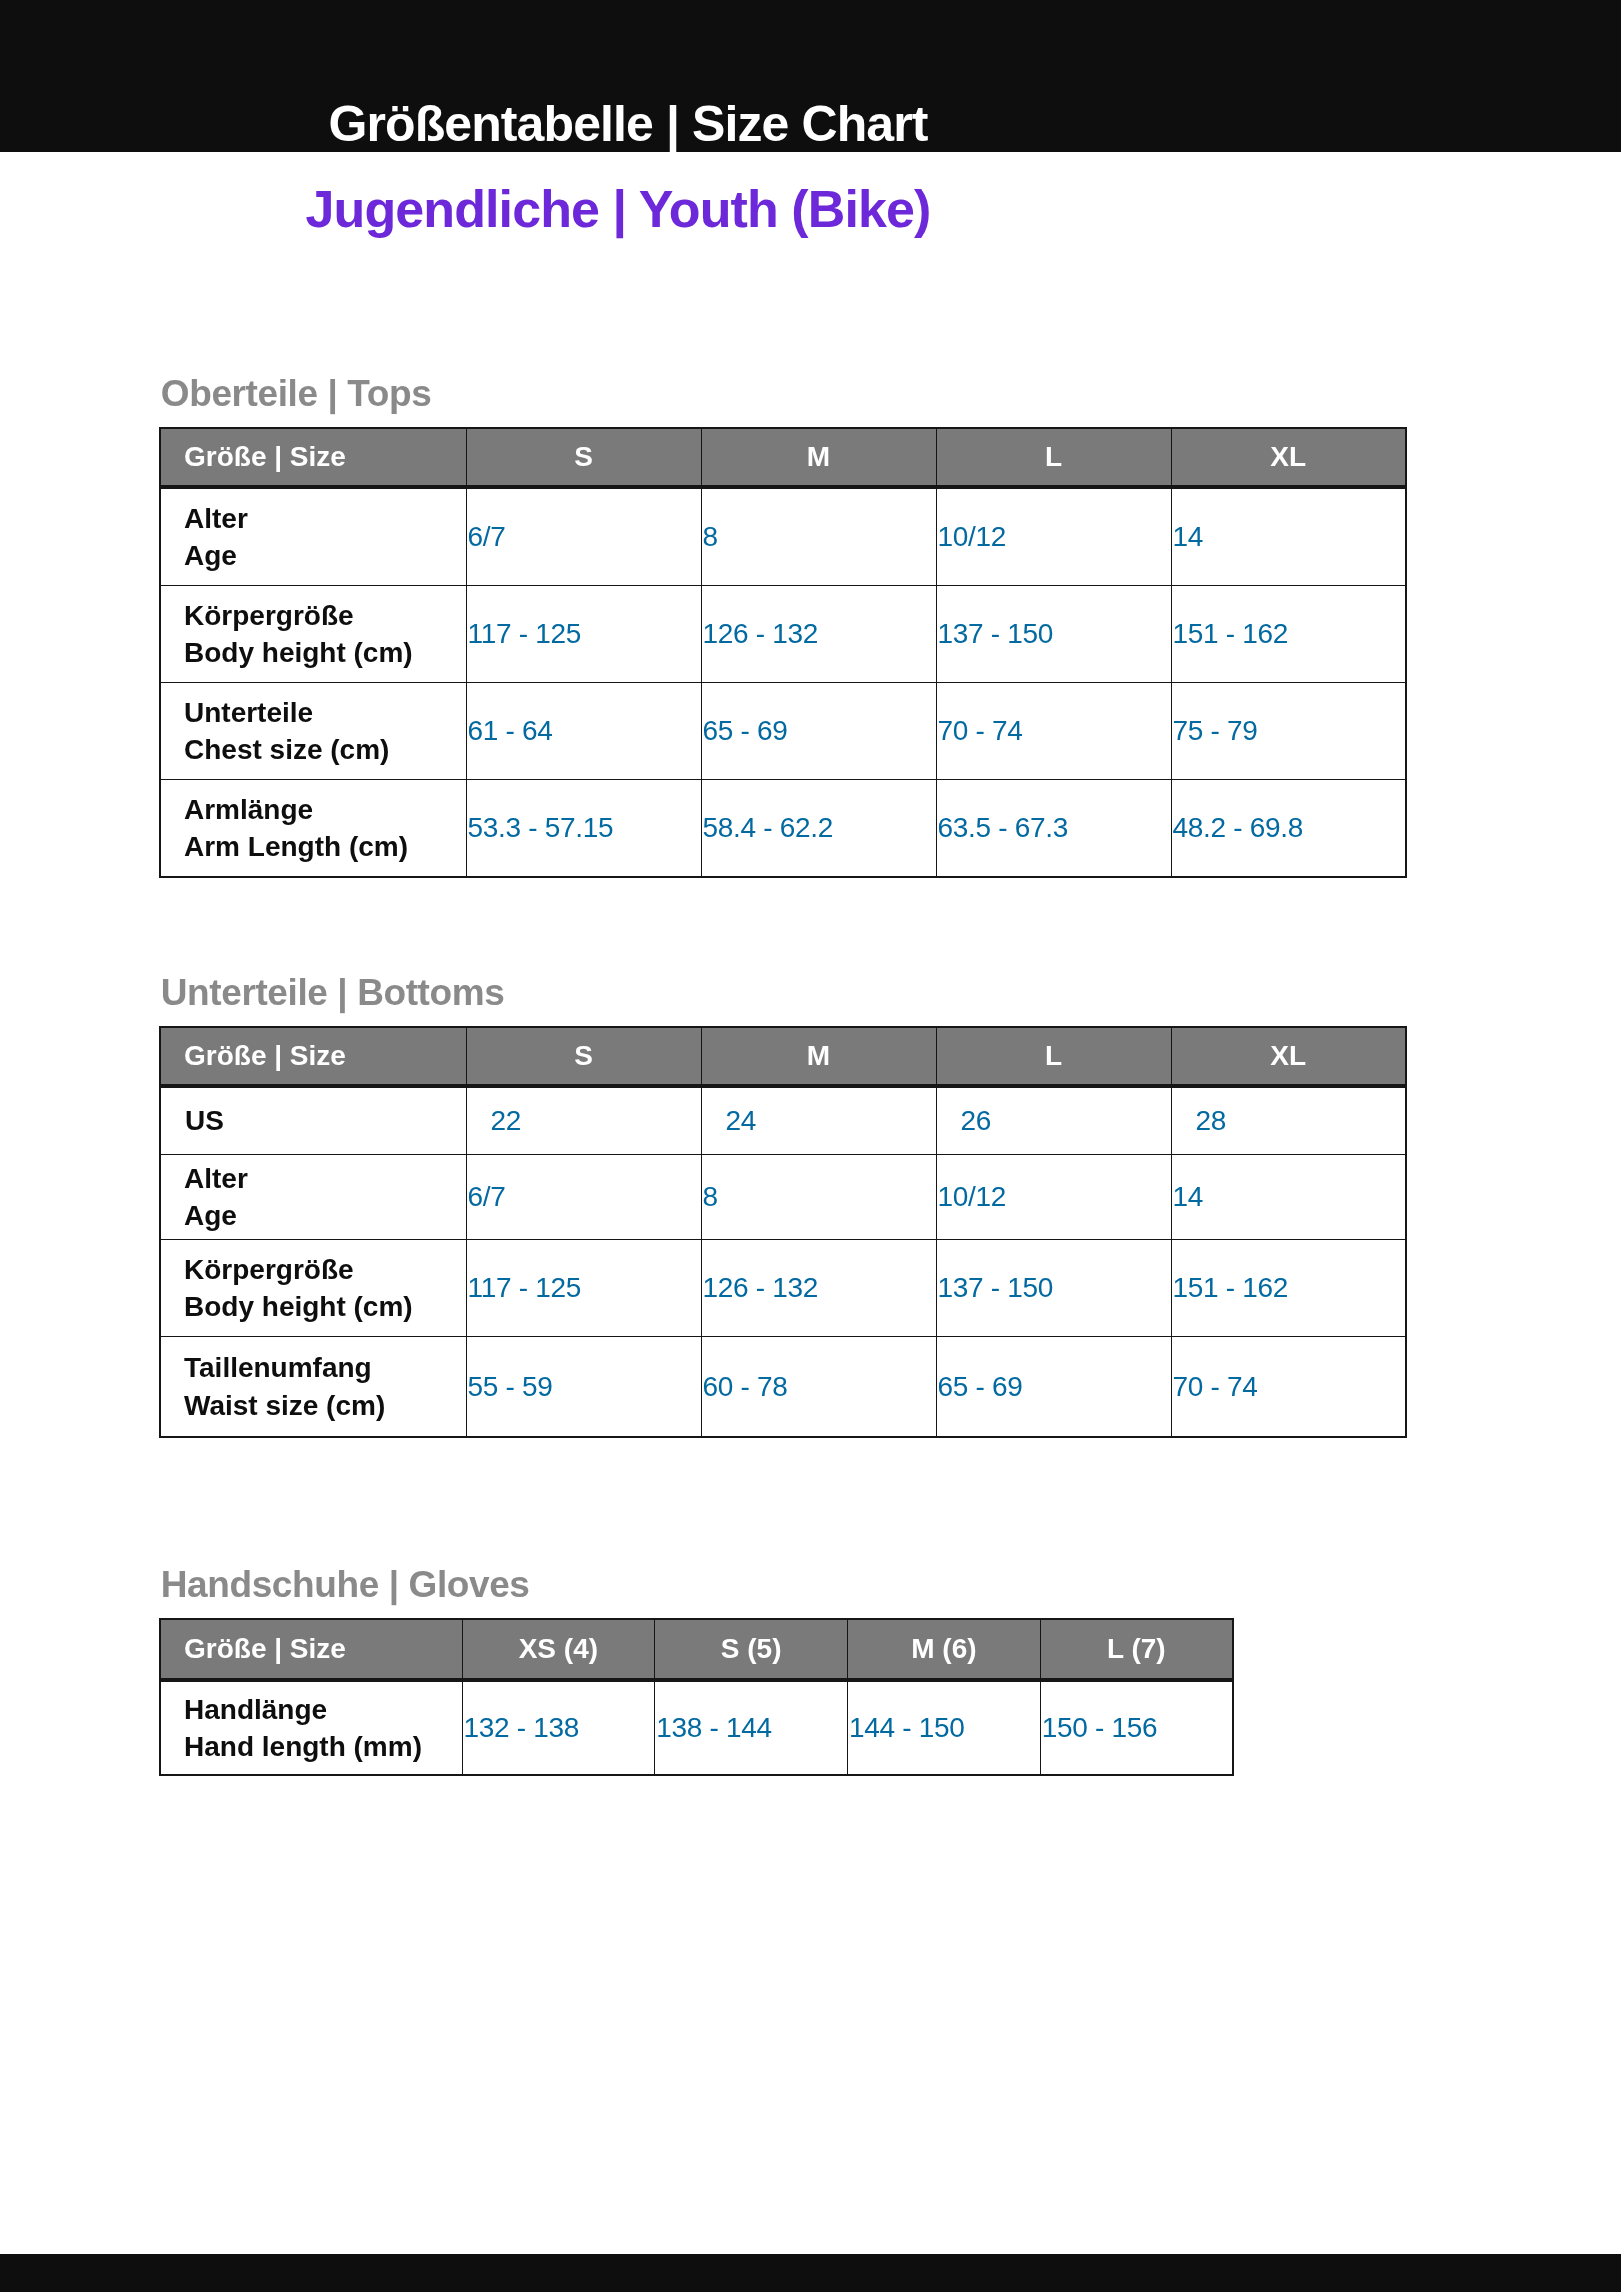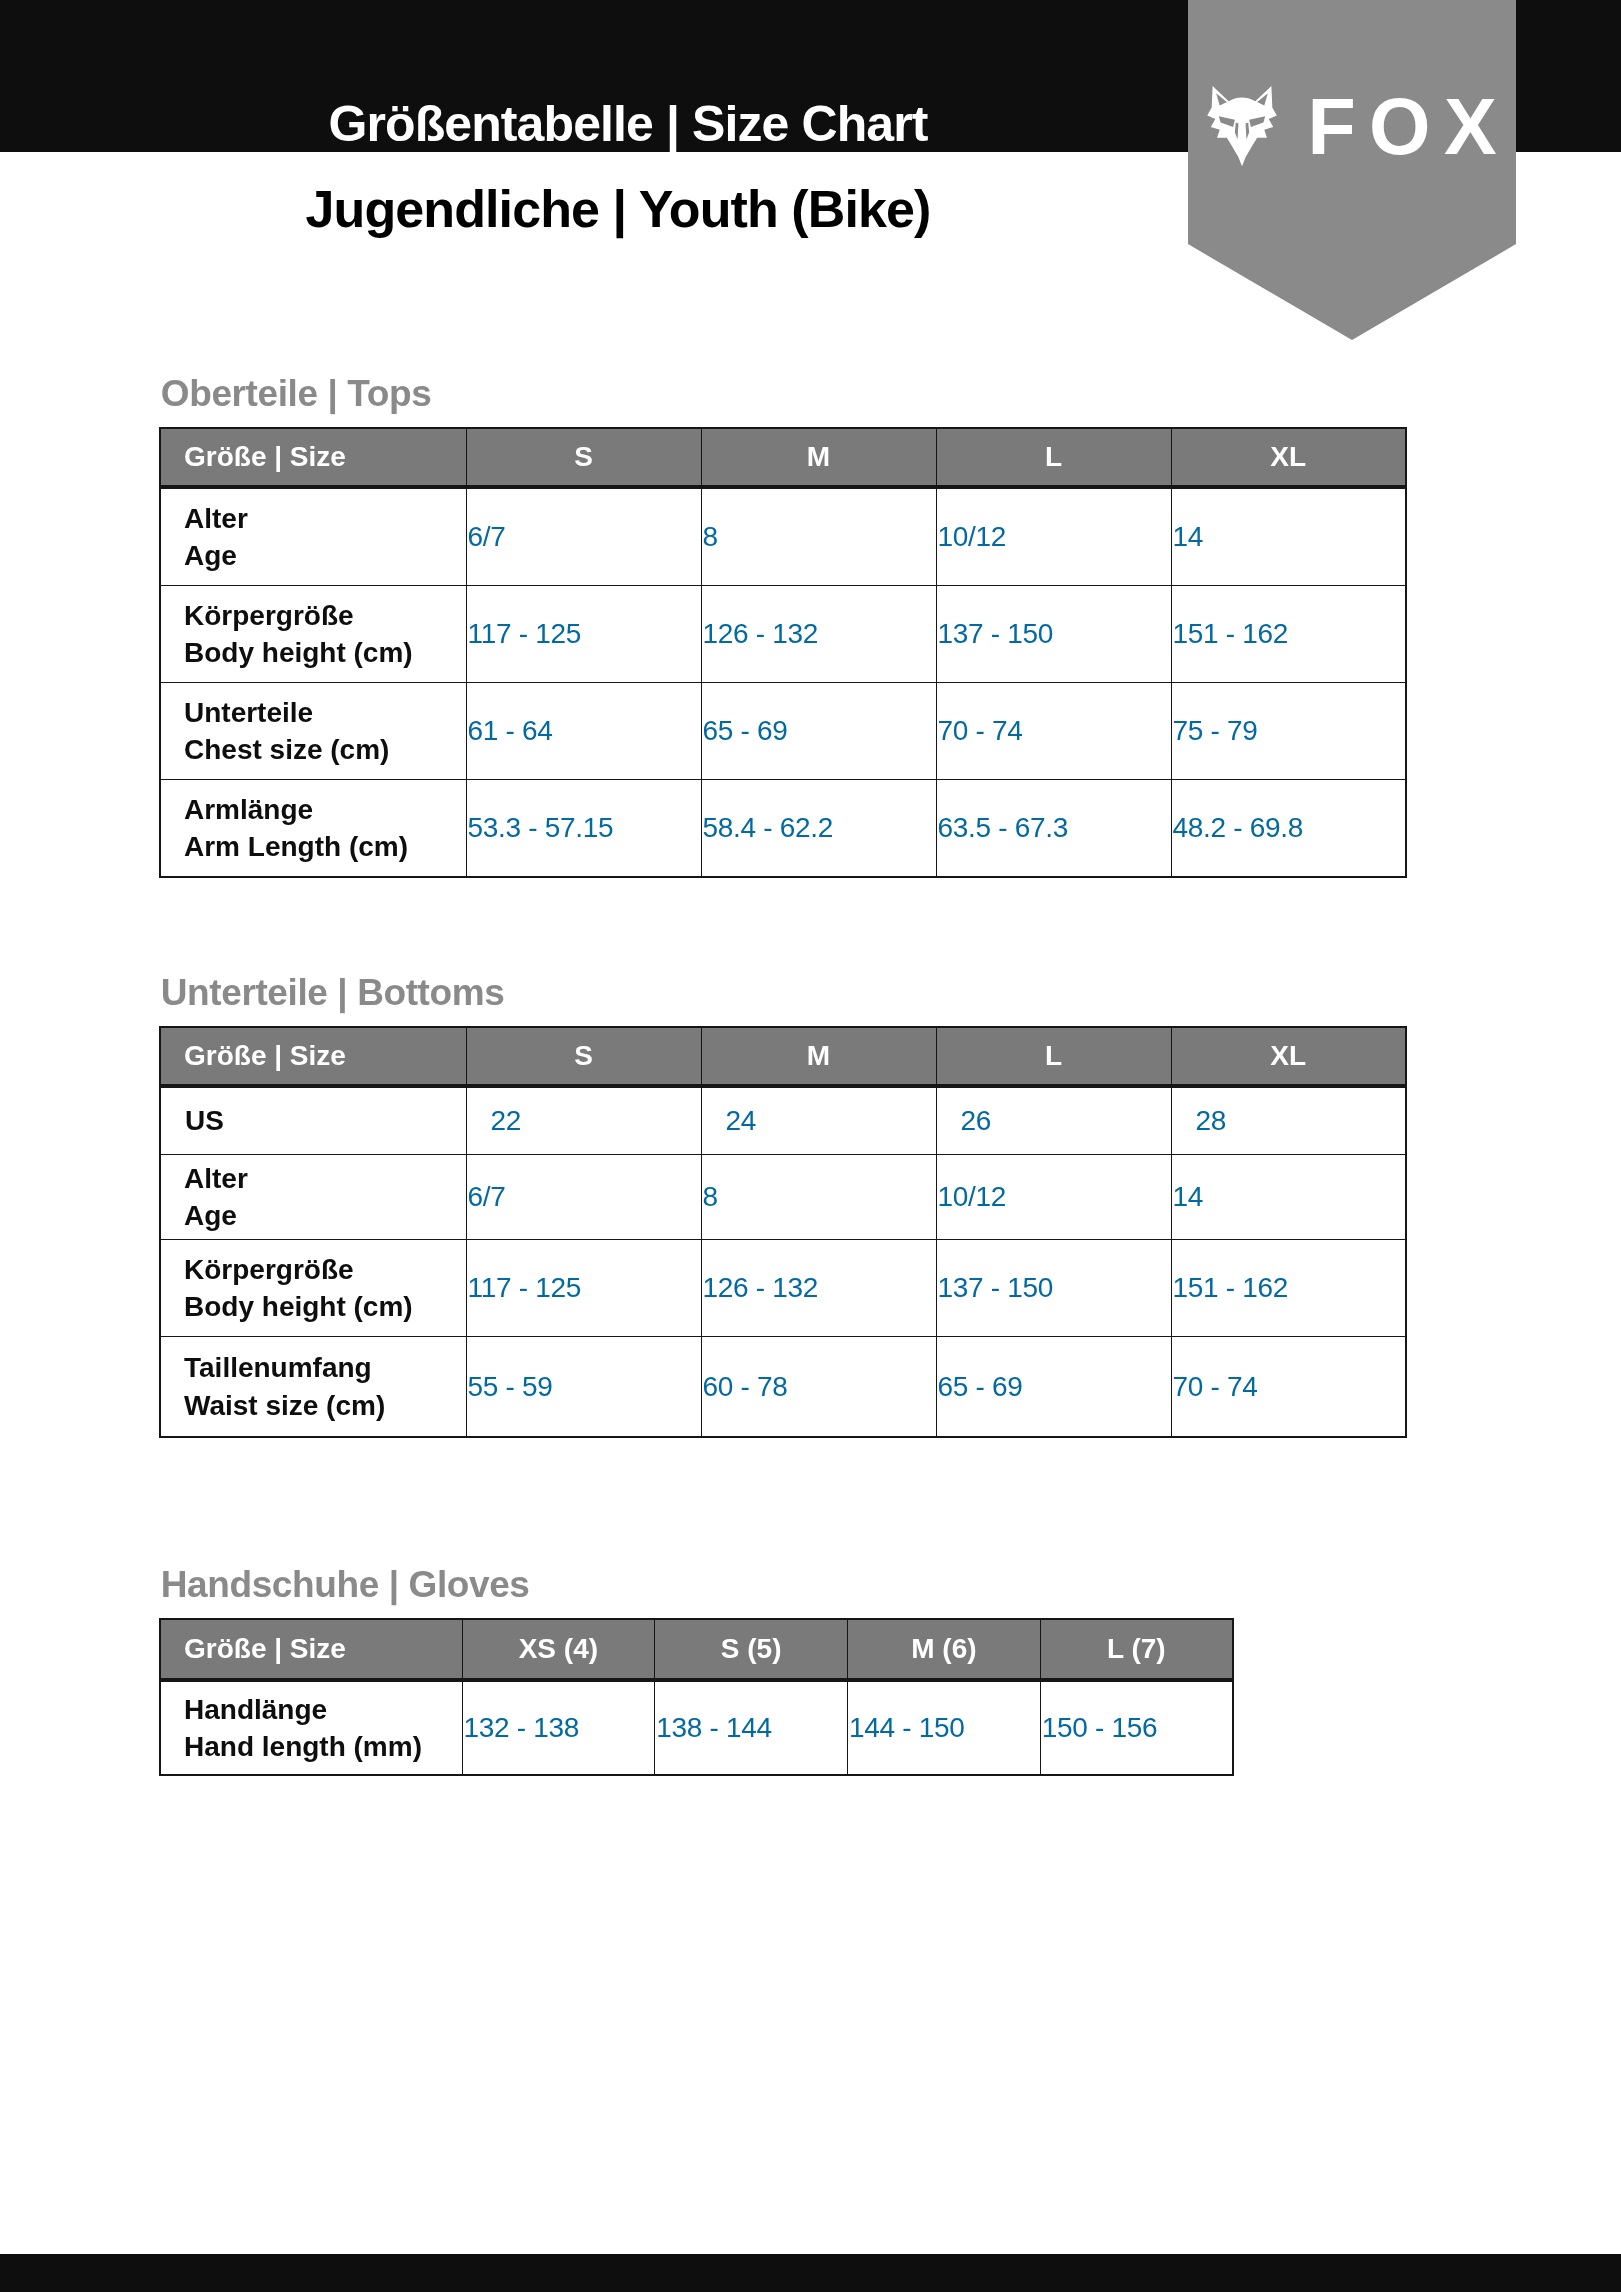--- a/index.html
+++ b/index.html
@@ -25,21 +25,21 @@
 
   
   .title-box { position:absolute; left:0; top:0; width:1236px; text-align:center; }
   .main-title {
     position:absolute; left:10px; top:99px; width:100%;
     color:#ffffff; font-size:50px; font-weight:bold;
     letter-spacing:-0.9px; line-height:1; white-space:nowrap;
   }
   .sub-title {
     position:absolute; left:0; top:183px; width:100%;
-    color:#000000; font-size:52px; font-weight:bold;
+    color:#6d28d9; font-size:52px; font-weight:bold;
     letter-spacing:-0.9px; line-height:1; white-space:nowrap;
   }
 
   
   .banner {
     position:absolute; left:1188px; top:0;
     width:328px; height:340px;
     background:#8a8a8a;
     clip-path:polygon(0 0, 100% 0, 100% 71.8%, 50% 100%, 0 71.8%);
   }
@@ -108,36 +108,20 @@
 
 <div class="page">
 
   <div class="topbar"></div>
 
   <div class="title-box">
     <div class="main-title">Größentabelle | Size Chart</div>
     <div class="sub-title">Jugendliche | Youth (Bike)</div>
   </div>
 
-  <div class="banner">
-    <div class="banner-inner">
-      <svg class="fox-head" viewBox="0 0 78 92" aria-hidden="true">
-        <path fill="#ffffff" d="M6,0 L24,17 C30,14 34,13 39,13 C44,13 48,14 54,17 L72,0
-          L73,24 L78,33 L69,37 L74,46 L64,49 L67,58 L56,58 L50,68 L43,80 L39,90
-          L35,80 L28,68 L22,58 L11,58 L14,49 L4,46 L9,37 L0,33 L5,24 Z"></path>
-        <path fill="#8a8a8a" d="M10,8 L22,18 L14,22 Z"></path>
-        <path fill="#8a8a8a" d="M68,8 L56,18 L64,22 Z"></path>
-        <path fill="#8a8a8a" d="M13,34 L31,38 L29,46 L15,41 Z"></path>
-        <path fill="#8a8a8a" d="M65,34 L47,38 L49,46 L63,41 Z"></path>
-        <path fill="#8a8a8a" d="M32,41 L35,42 L34,60 L31,52 Z"></path>
-        <path fill="#8a8a8a" d="M46,41 L43,42 L44,60 L47,52 Z"></path>
-      </svg>
-      <span class="fox-word">FOX</span>
-    </div>
-  </div>
 
   <div class="content" id="sections">
       <section class="chart-section section-0">
         <h2 class="section-title">Oberteile | Tops</h2>
         <table class="size-table">
           <colgroup>
             <col class="col-label">
             <col class="col-data">
             <col class="col-data">
             <col class="col-data">

